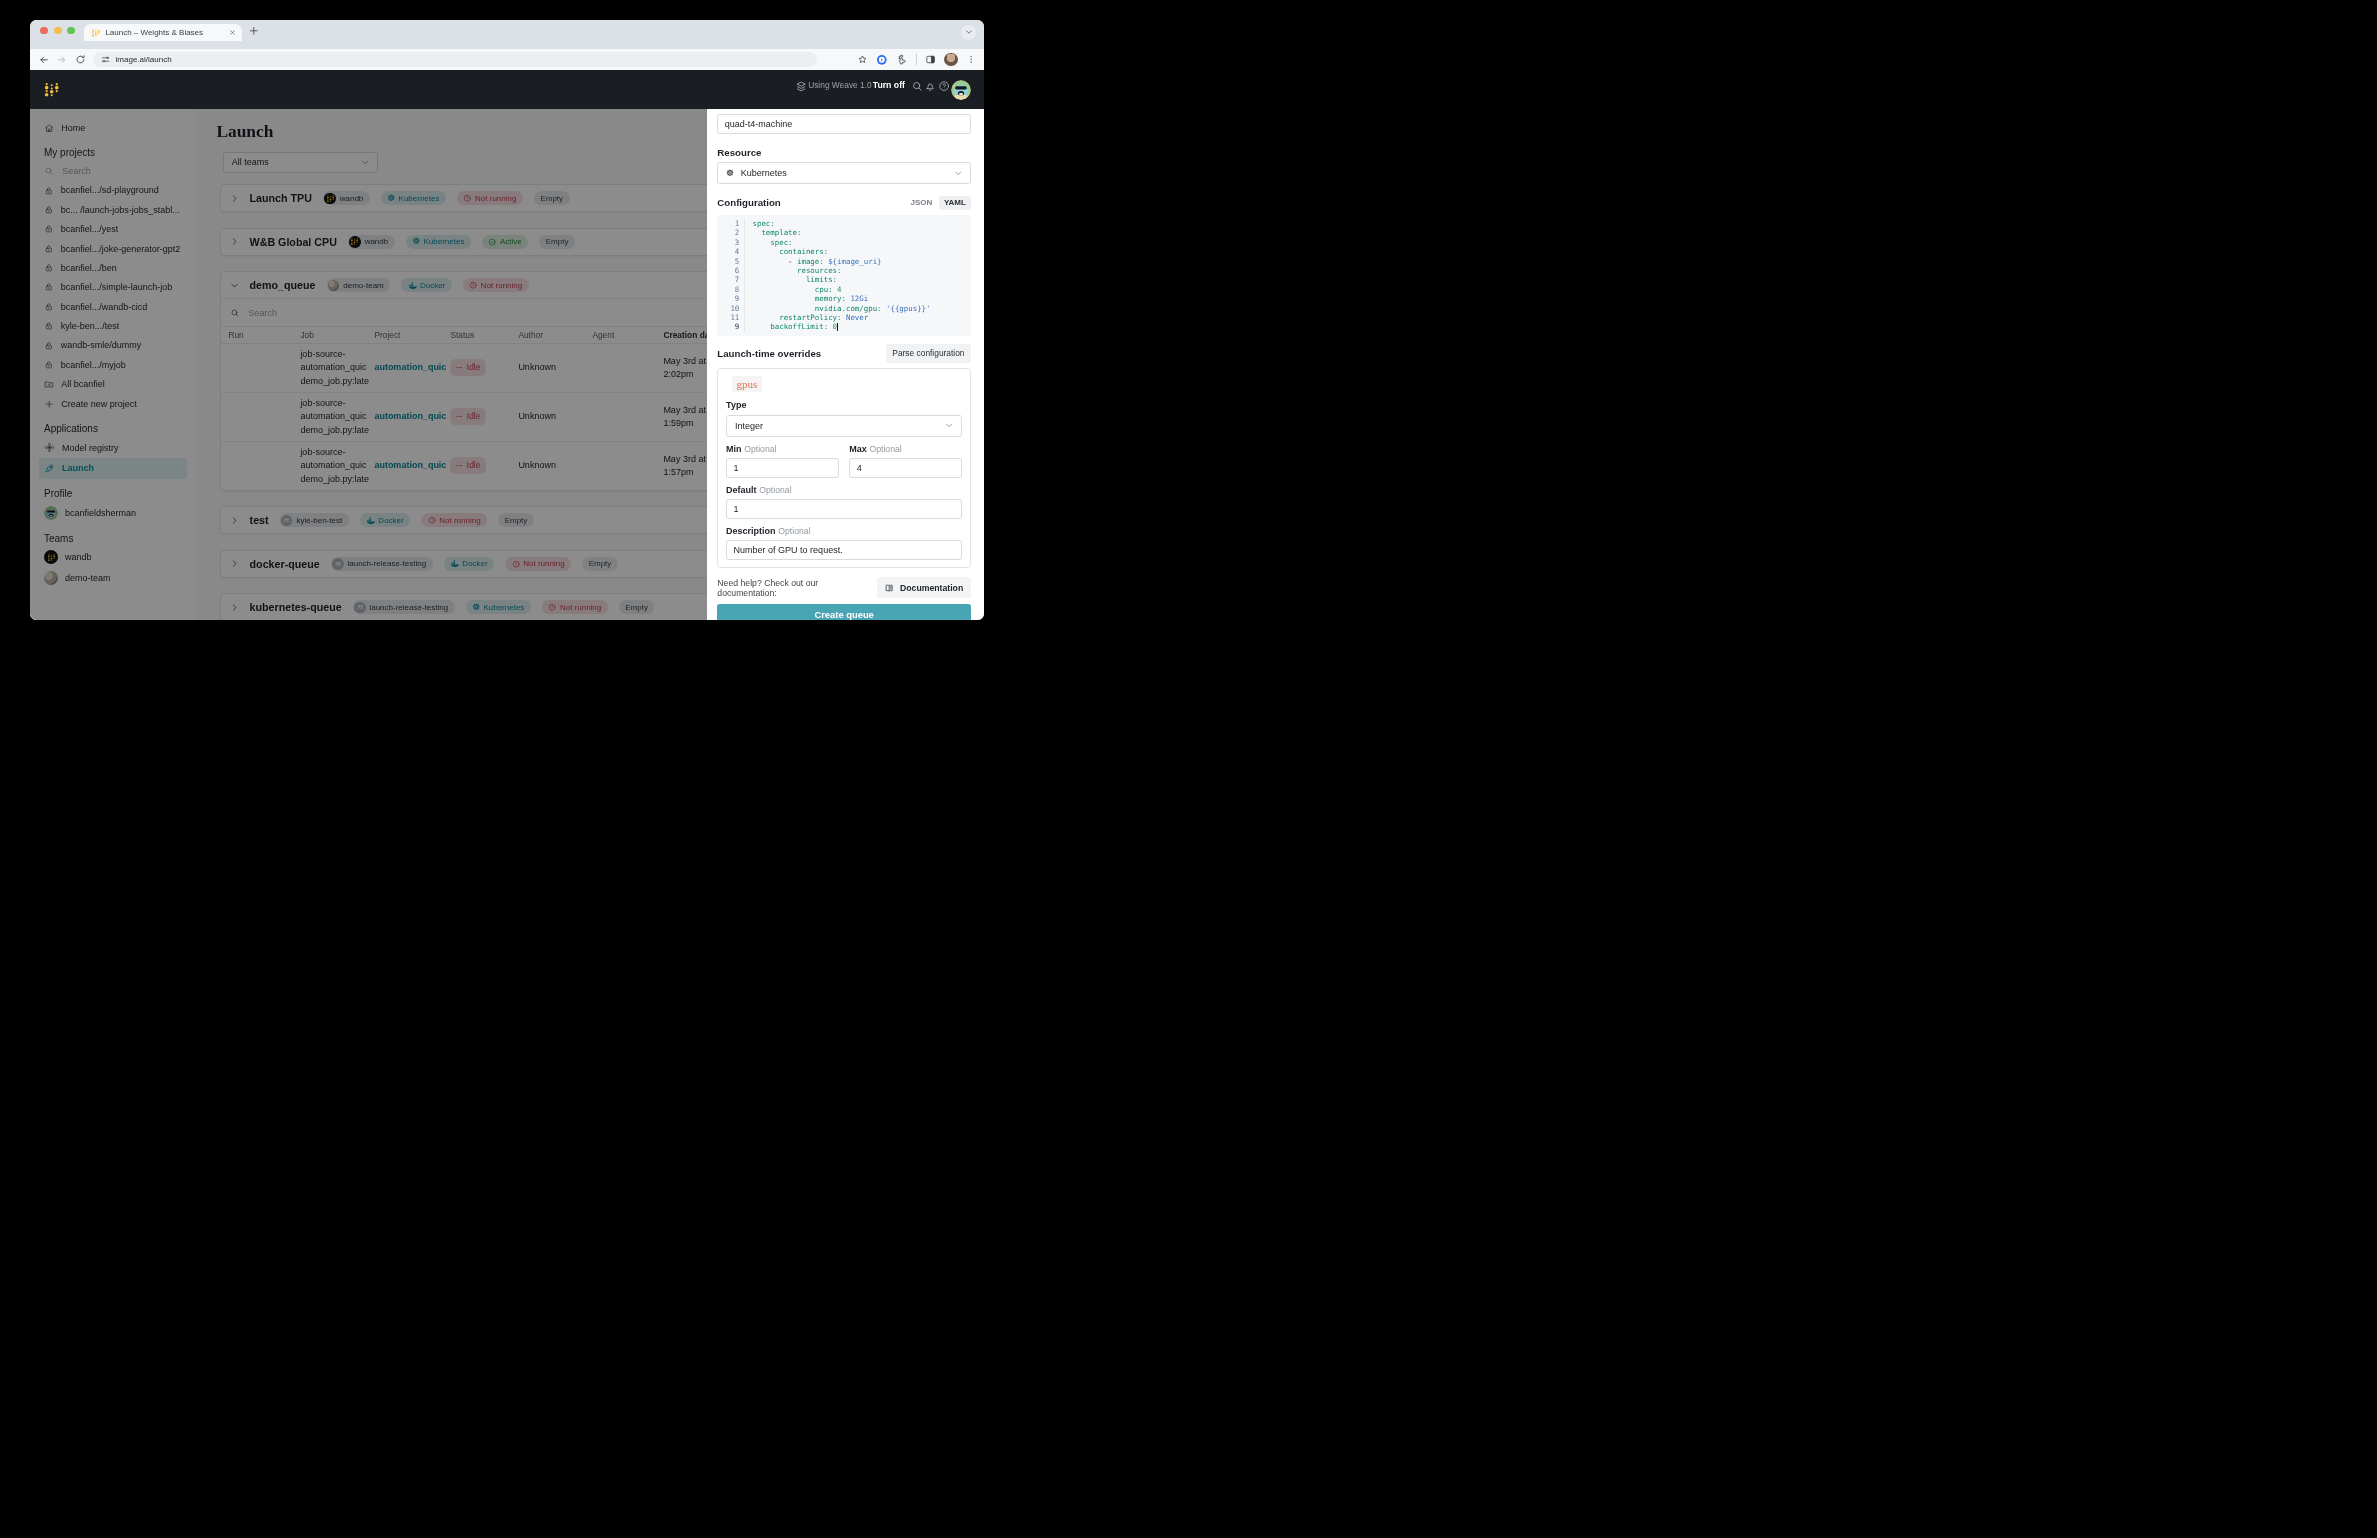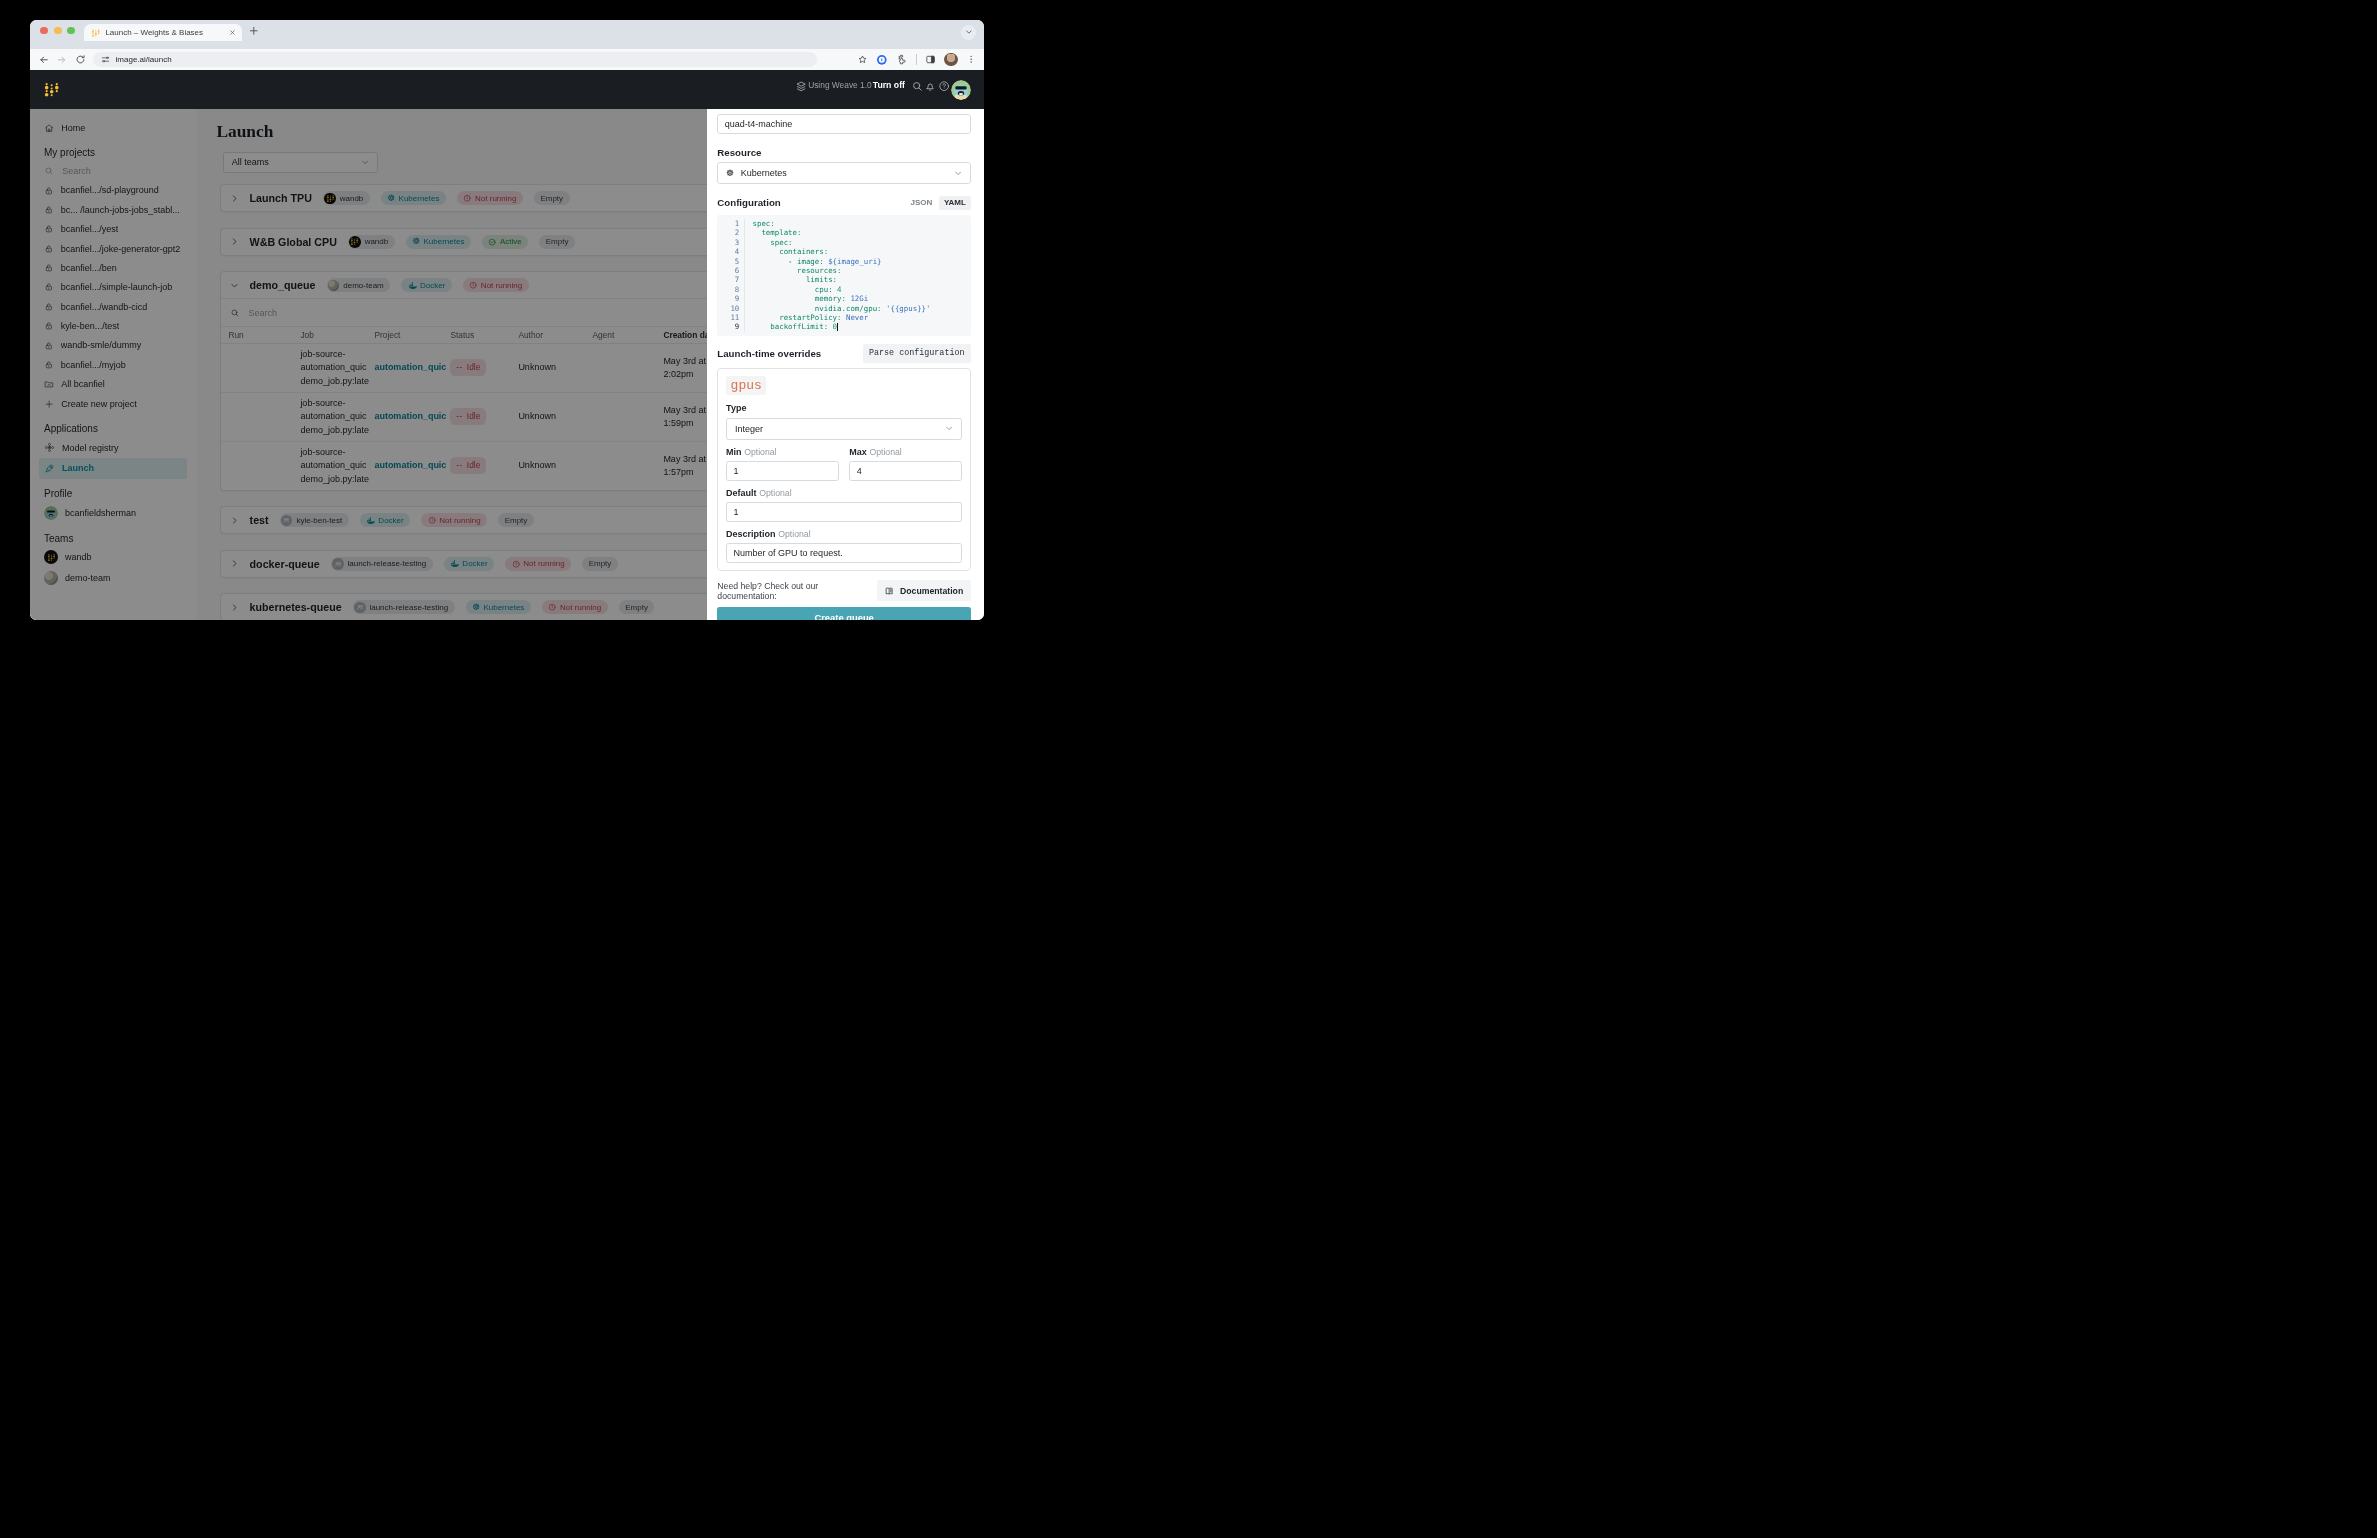--- a/index.html
+++ b/index.html
@@ -91,23 +91,23 @@
   .cl{display:flex;}
   .ln{width:22px;flex:none;text-align:right;padding-right:5.2px;color:#64799f;border-right:0.6px solid #e3e6ea;margin-right:7px;}
   .cl:last-child .ln{color:#26334f;}
   .ct{white-space:pre;}
   .c-key{color:#0d8767;}
   .c-val{color:#3a70c2;}
   .c-num{color:#23996a;}
   .c-p{color:#30353a;}
   .cursor{display:inline-block;width:1px;height:7.8px;background:#101214;vertical-align:-1.3px;}
   .ovhead{display:flex;align-items:center;margin-top:7.8px;}
-  .parse-btn{margin-left:auto;background:#f1f2f4;border:none;border-radius:2.6px;padding:4.5px 6.5px;font-size:8.4px;color:#2b3036;font-family:Liberation Mono, monospace;cursor:pointer;}
+  .parse-btn{margin-left:auto;background:#f1f2f4;border:none;border-radius:2.6px;padding:4.5px 6.5px;font-size:8.4px;color:#2b3036;font-family:Liberation Sans, sans-serif;cursor:pointer;}
   .ovcard{border:0.6px solid #dfe3e7;border-radius:3.9px;margin-top:5.2px;padding:7.8px;}
-  .gpus-chip{display:inline-block;font-family:Liberation Mono, monospace;font-size:13px;color:#d9744f;background:#f4f4f5;border-radius:2.6px;padding:1.9px 4.5px;}
+  .gpus-chip{display:inline-block;font-family:Liberation Serif, serif;font-size:11px;color:#d9744f;background:#f4f4f5;border-radius:2.6px;padding:1.9px 4.5px;margin-left:6px;}
   .flabel{font-size:9px;font-weight:700;color:#23272c;margin-top:7.8px;}
   .opt{font-weight:400;color:#949ba1;margin-left:2.6px;font-size:8.7px;}
   .ovcard .dinput{margin-top:3.2px;height:20px;}
   .minmax{display:flex;gap:10.3px;}
   .minmax>div{flex:1;min-width:0;}
   .helprow{display:flex;align-items:center;margin-top:9px;font-size:8.7px;color:#3f454c;}
   .doc-btn{margin-left:auto;background:#f3f4f6;border:none;border-radius:2.6px;padding:5.2px 7.8px;font-weight:700;font-size:8.7px;color:#23272c;display:flex;align-items:center;gap:5.2px;font-family:inherit;cursor:pointer;}
   .create-btn{margin-top:5.8px;width:100%;height:21px;background:#49a4b3;border:none;border-radius:2.6px;color:#fff;font-weight:700;font-size:9.4px;font-family:inherit;cursor:pointer;}
   svg{display:block;}
 </style>

